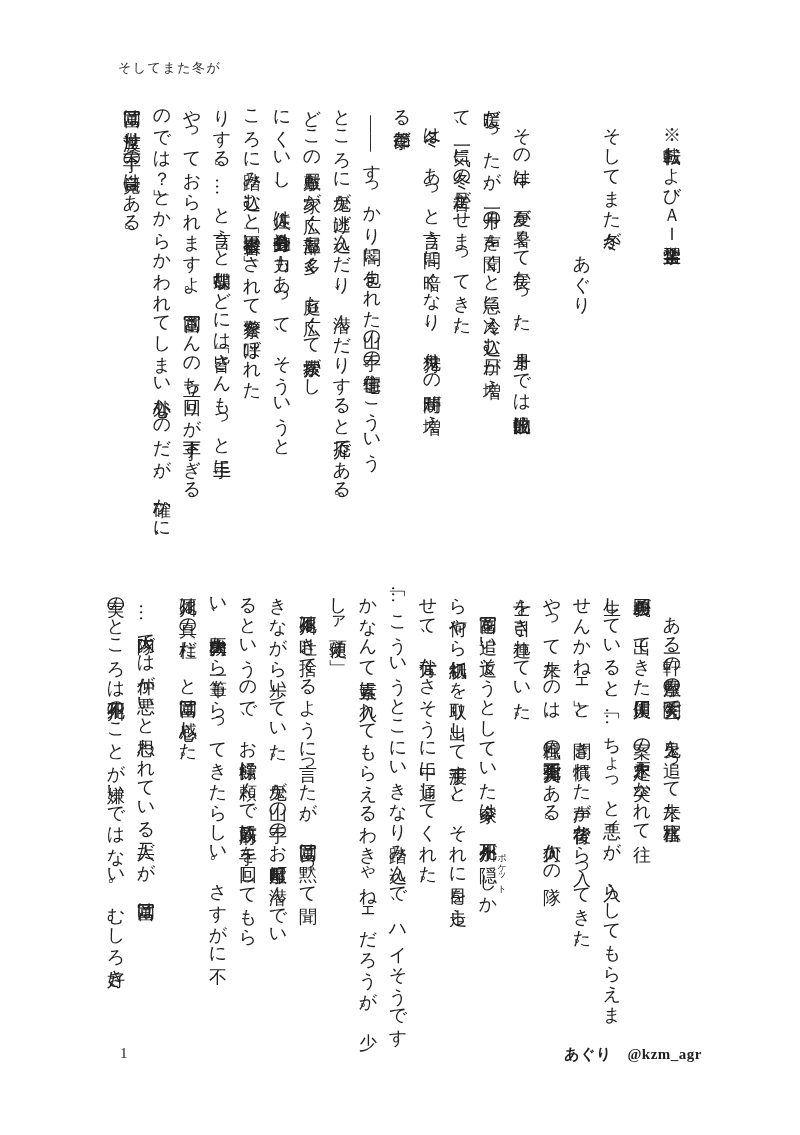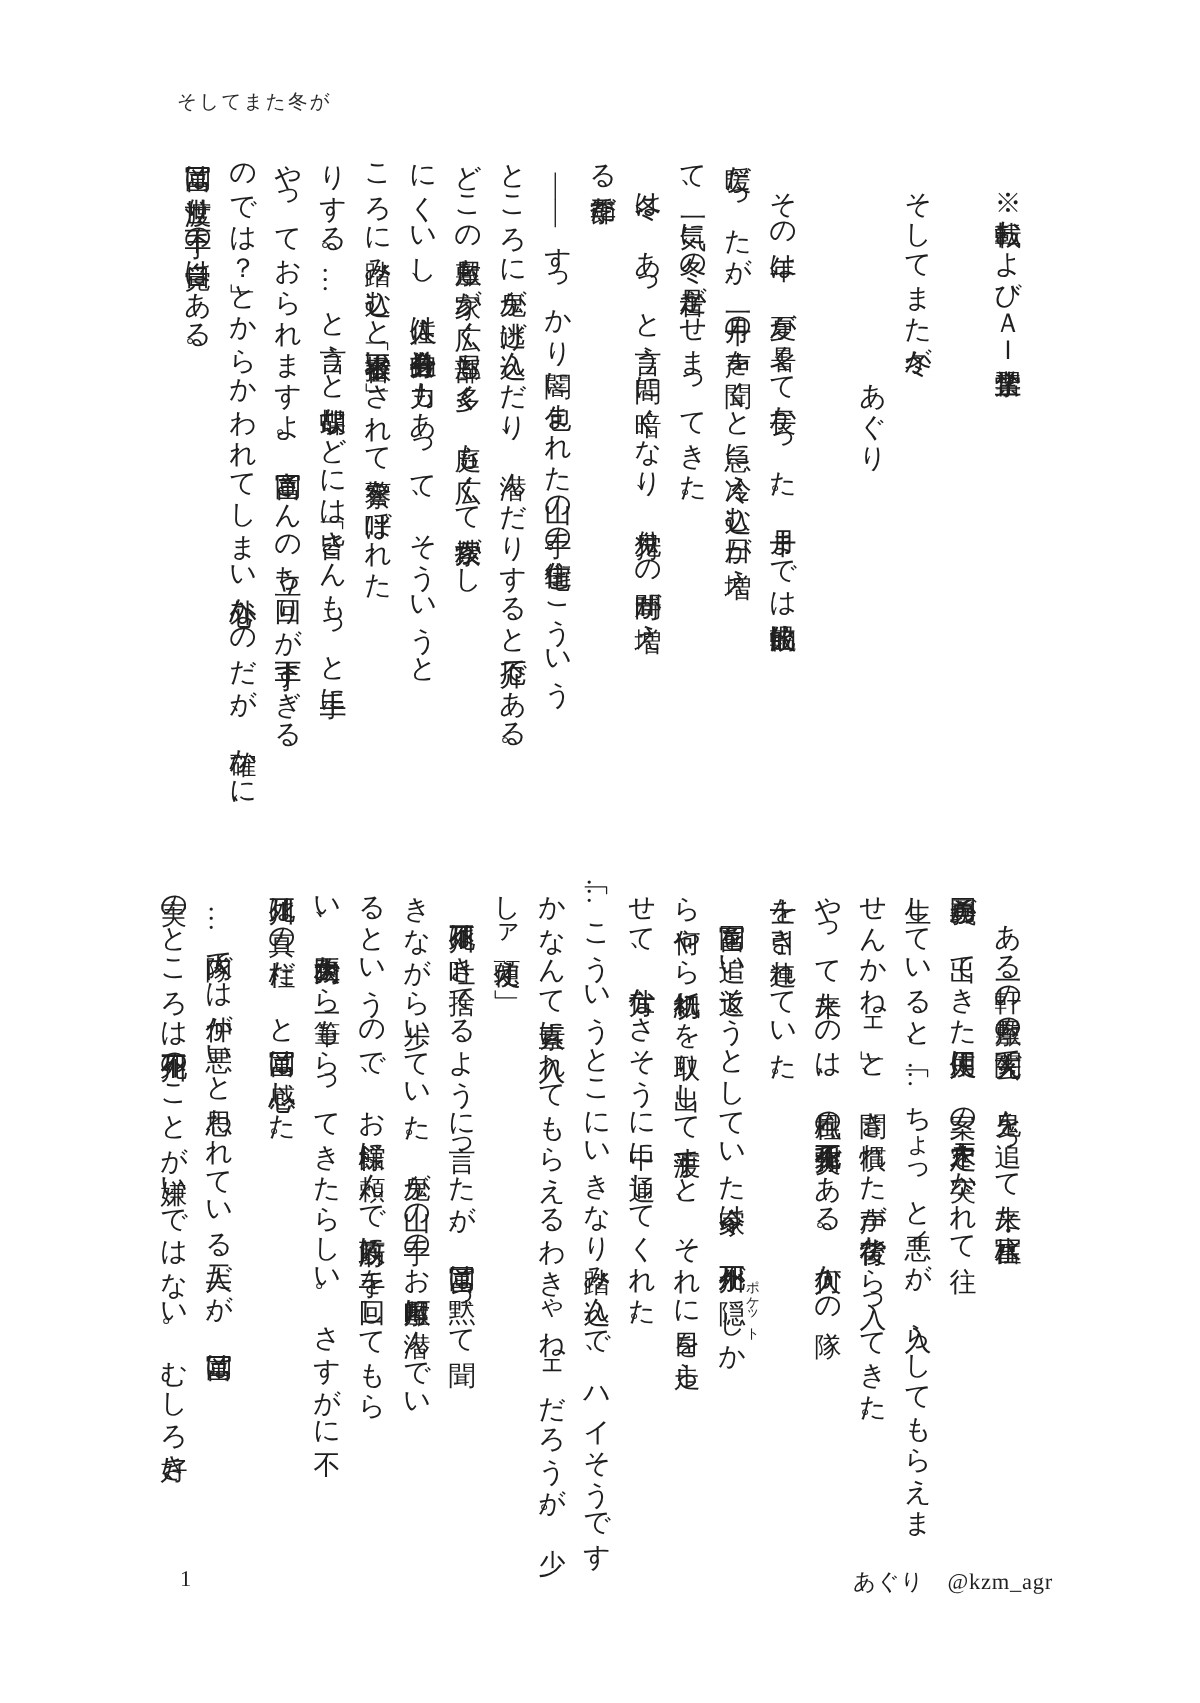--- a/index.html
+++ b/index.html
@@ -50,20 +50,21 @@
     top: 1045px;
     left: 120px;
     font-size: 15px;
   }
   .footer-credit {
     position: absolute;
     top: 1045px;
     right: 98px;
     font-size: 15px;
     letter-spacing: 0.5px;
+    font-weight: bold;
   }
 </style>
 </head>
 <body>
 
 <div class="running-header">そしてまた冬が</div>
 
 <section class="vblock block1">
   <p class="vline">　※転載およびＡＩ学習禁止</p>
   <p class="vline"></p>

